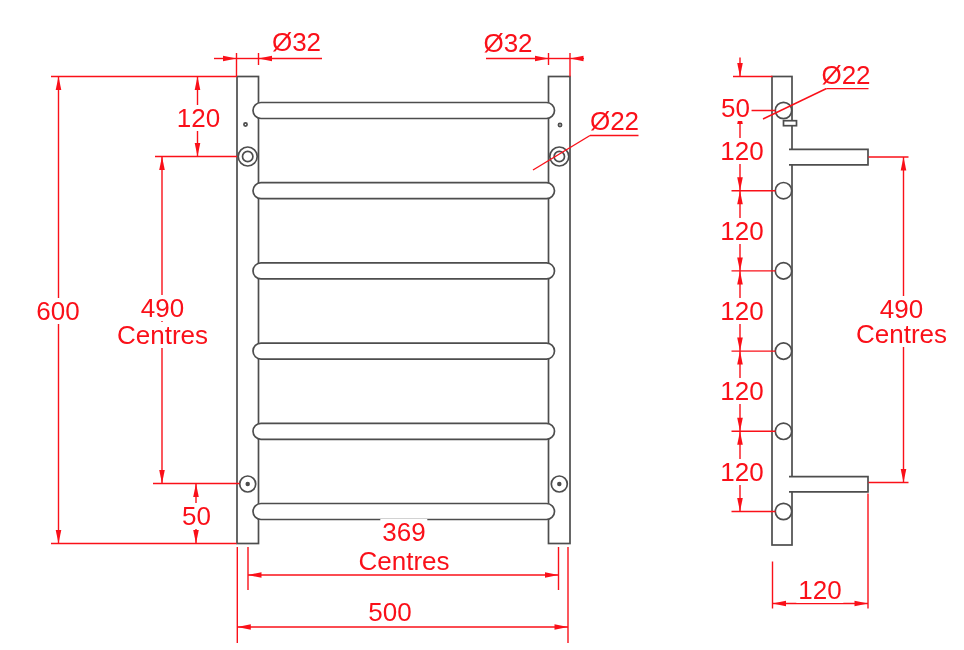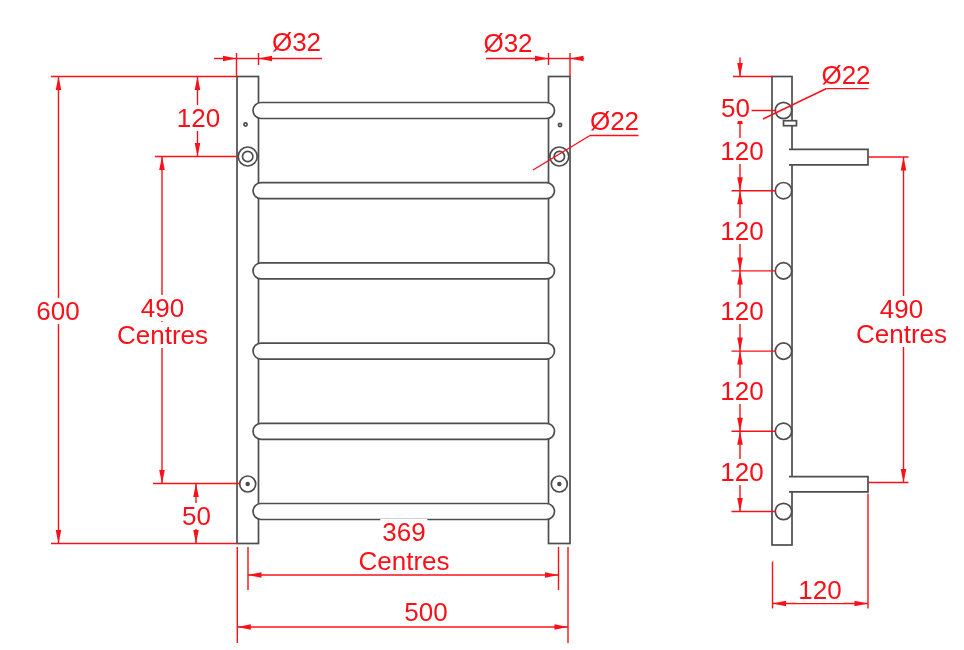--- a/index.html
+++ b/index.html
@@ -163,21 +163,21 @@
 <div class="dim-label" style="left:296.5px;top:42px">Ø32</div>
 <div class="dim-label" style="left:508px;top:43px">Ø32</div>
 <div class="dim-label" style="left:58px;top:311px">600</div>
 <div class="dim-label" style="left:198.5px;top:118px">120</div>
 <div class="dim-label" style="left:162.5px;top:307.5px">490</div>
 <div class="dim-label" style="left:162.5px;top:334.5px">Centres</div>
 <div class="dim-label" style="left:196.5px;top:515.5px">50</div>
 <div class="dim-label" style="left:614.5px;top:121px">Ø22</div>
 <div class="dim-label" style="left:404px;top:531.5px">369</div>
 <div class="dim-label" style="left:404px;top:560.5px">Centres</div>
-<div class="dim-label" style="left:426px;top:611.5px">500</div>
+<div class="dim-label" style="left:390px;top:611.5px">500</div>
 
 <div class="dim-label" style="left:735.5px;top:108px">50</div>
 <div class="dim-label" style="left:742px;top:150.5px">120</div>
 <div class="dim-label" style="left:742px;top:230.7px">120</div>
 <div class="dim-label" style="left:742px;top:311px">120</div>
 <div class="dim-label" style="left:742px;top:391px">120</div>
 <div class="dim-label" style="left:742px;top:471.5px">120</div>
 <div class="dim-label" style="left:846px;top:75px">Ø22</div>
 <div class="dim-label" style="left:901.5px;top:309px">490</div>
 <div class="dim-label" style="left:901.5px;top:333.5px">Centres</div>

